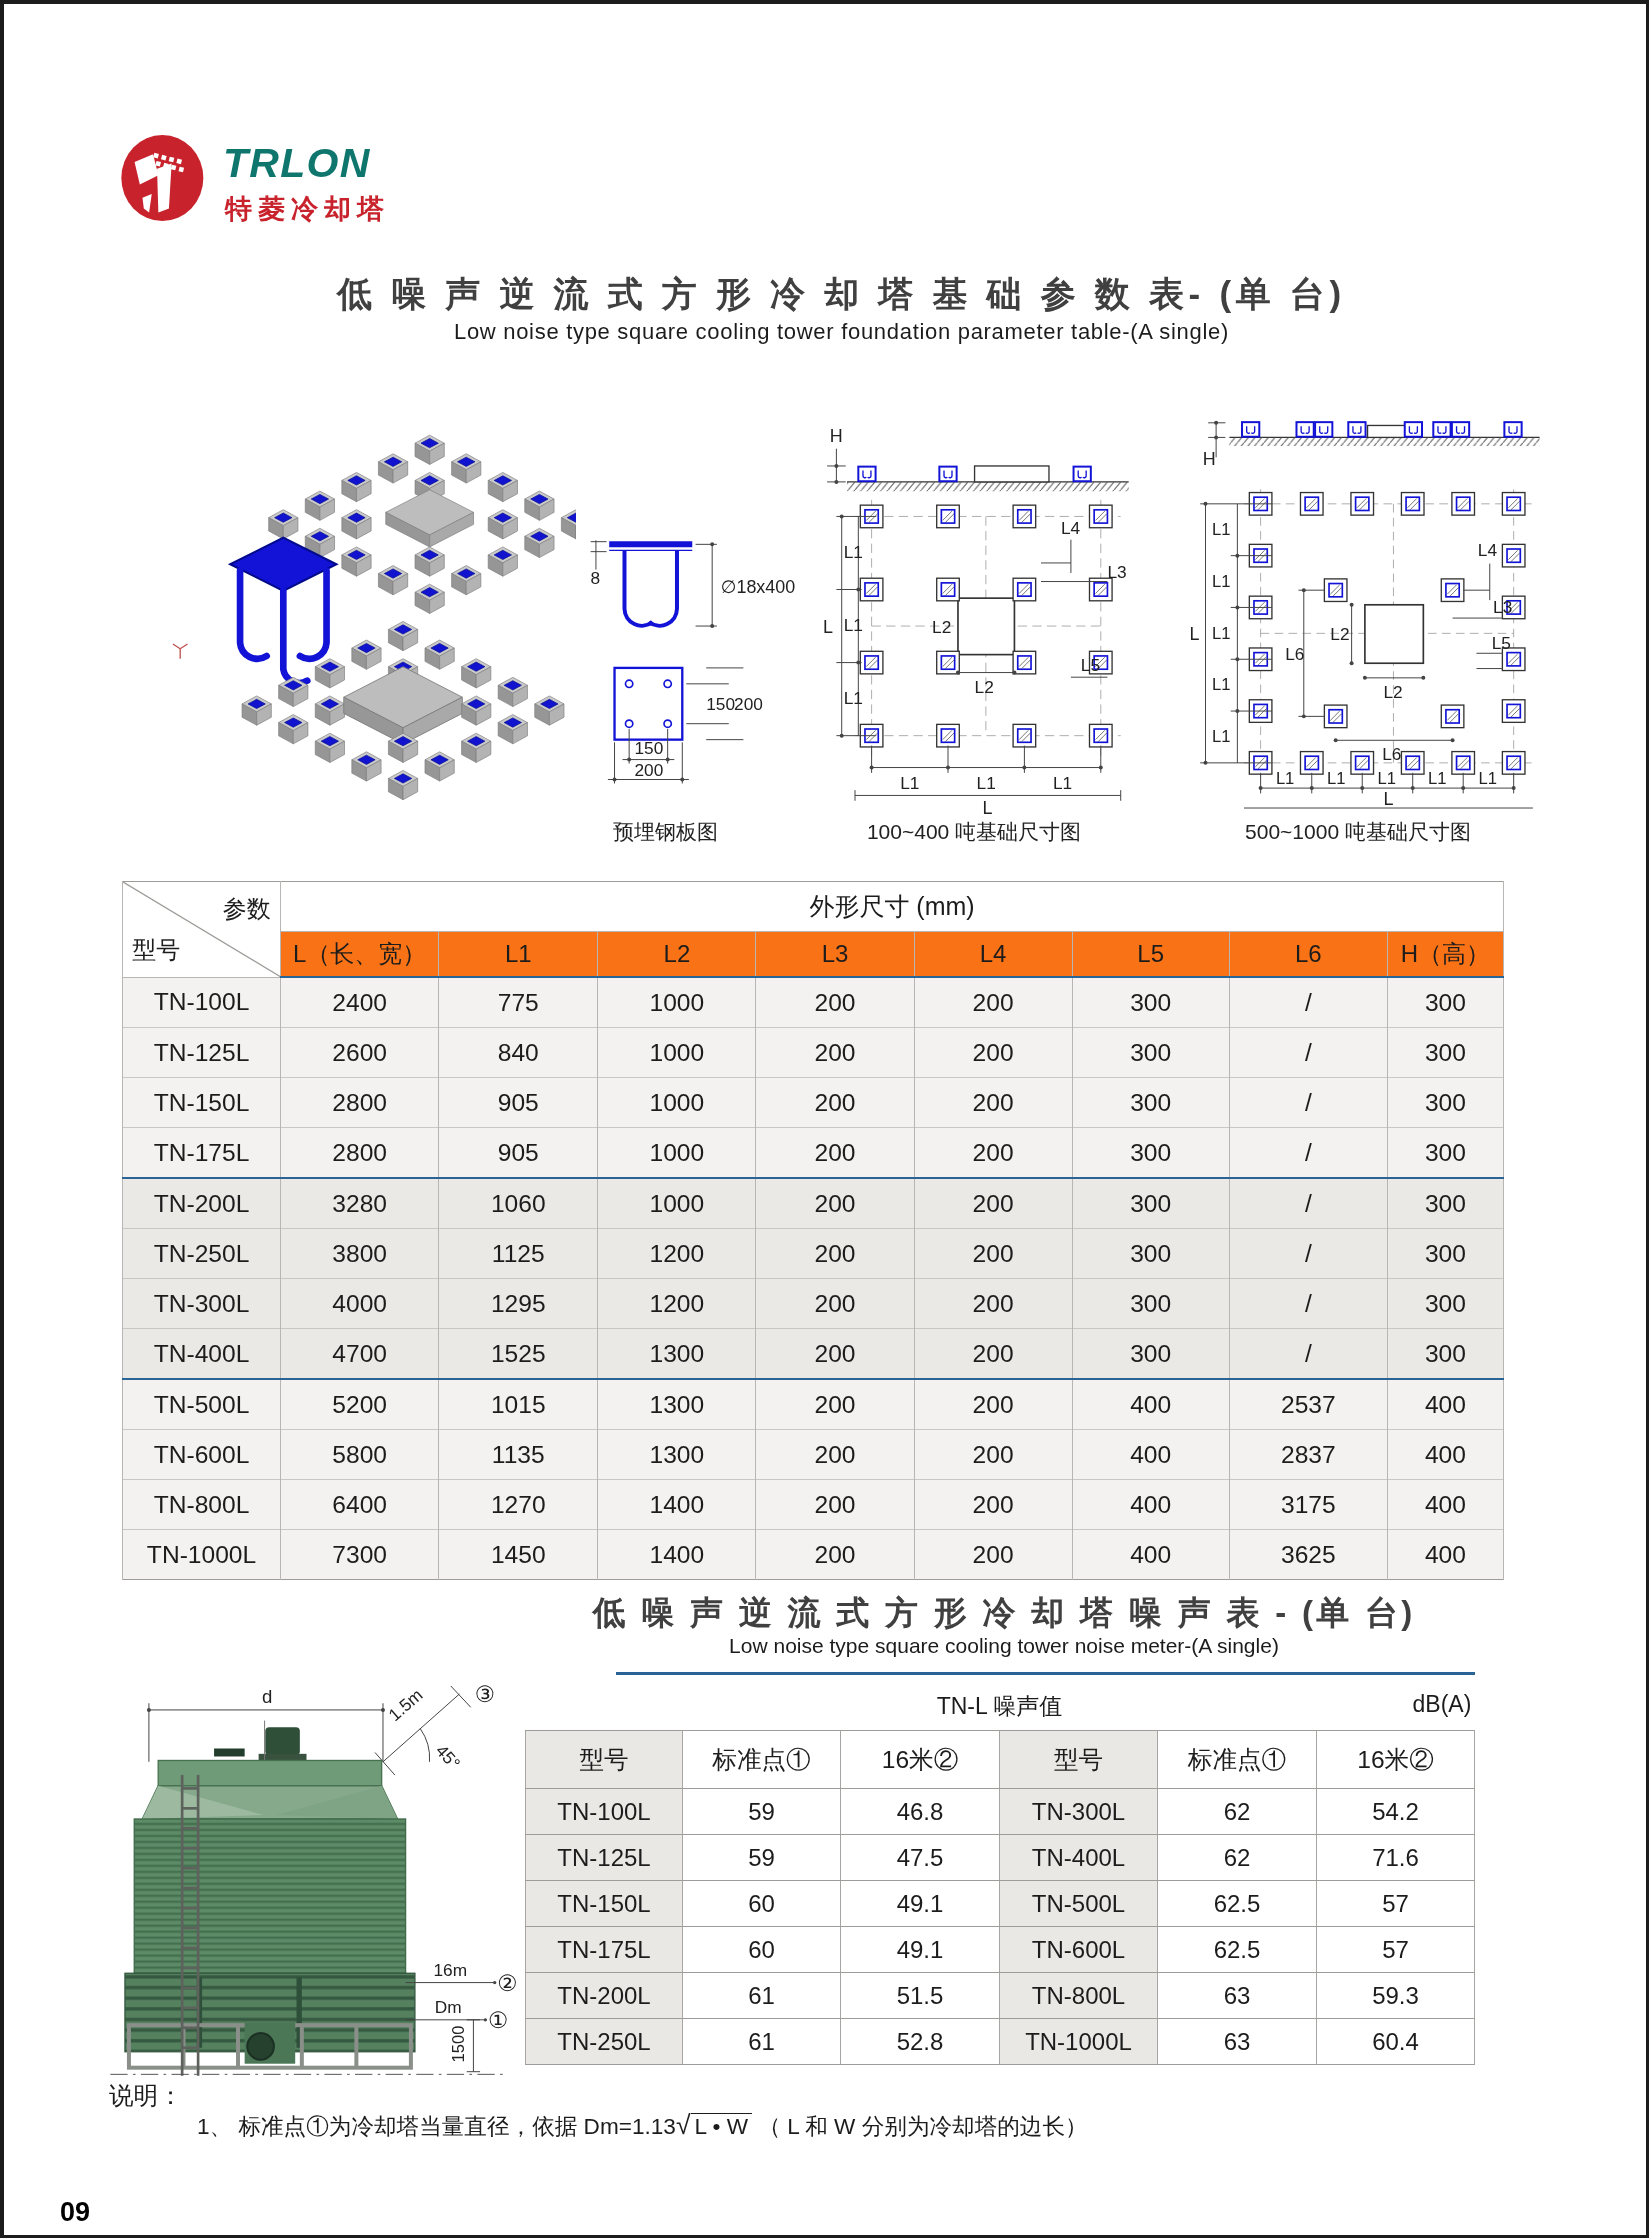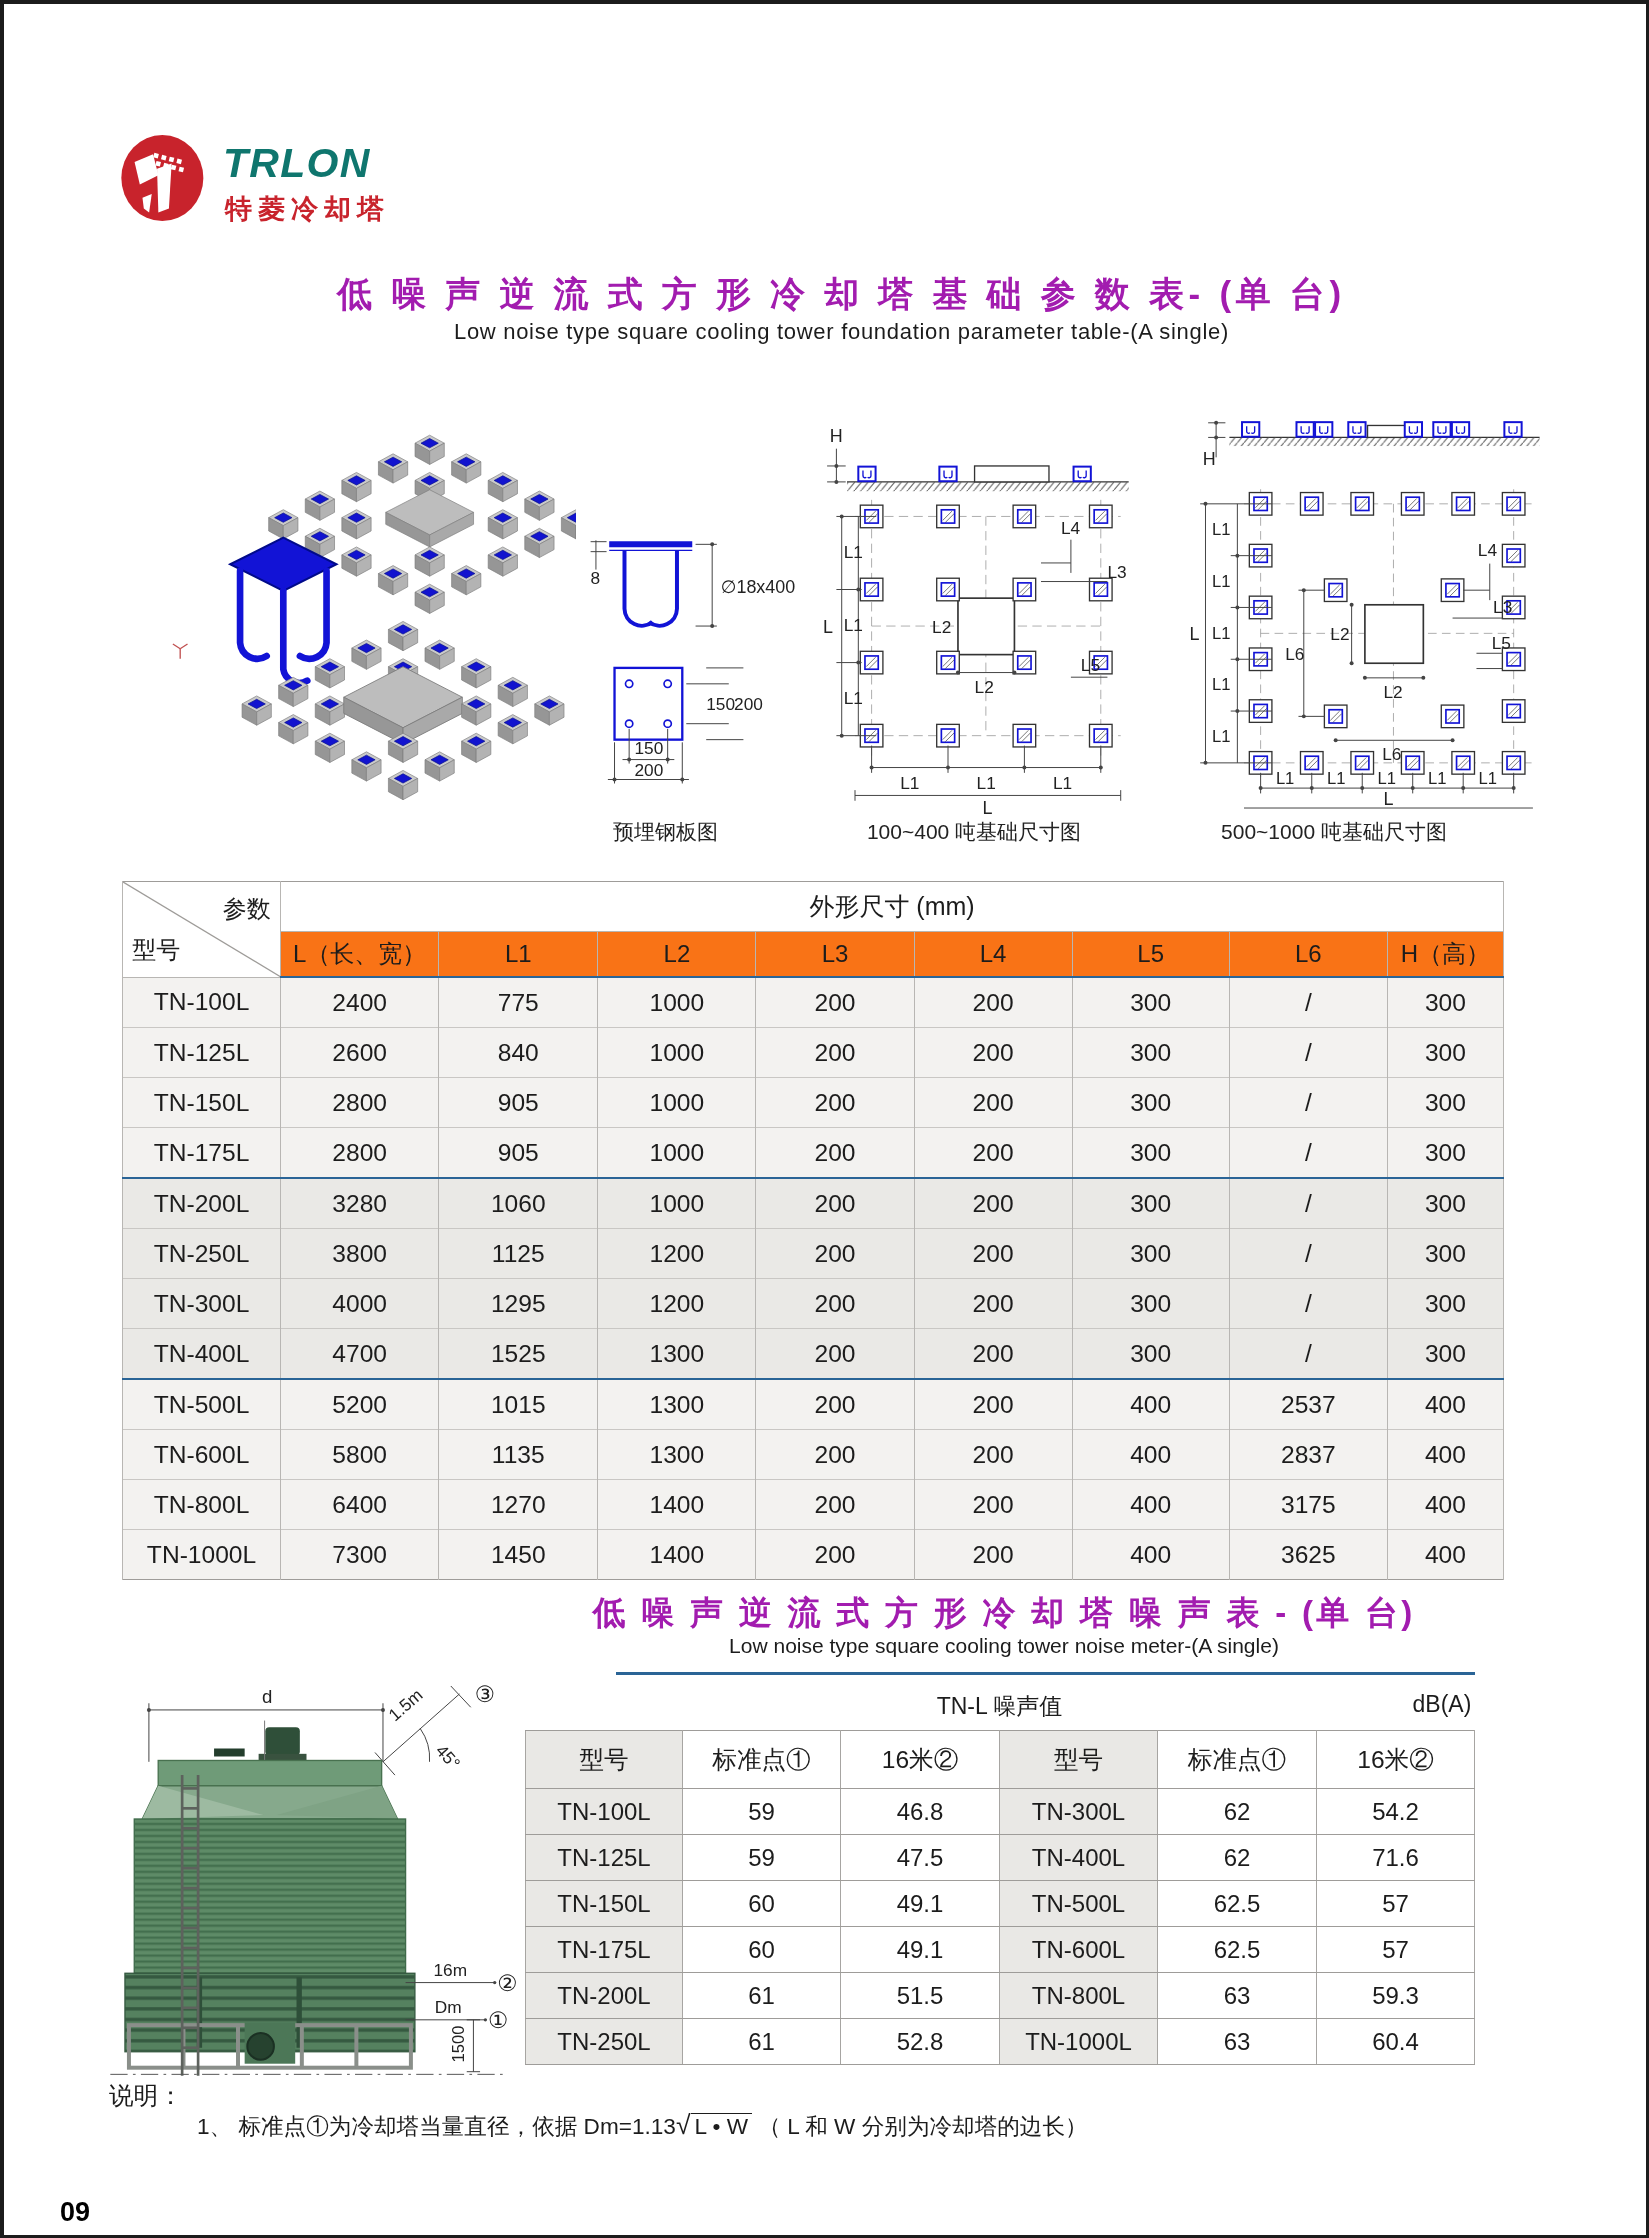--- a/index.html
+++ b/index.html
@@ -5,21 +5,21 @@
   html,body{margin:0;padding:0;background:#e8e8e8;}
   .page{position:relative;width:1650px;height:2239px;background:#fff;border:4.7px solid #1c1c1c;
         box-sizing:border-box;font-family:"Liberation Sans",sans-serif;color:#1c1c1c;overflow:hidden;}
   .abs{position:absolute;}
   
   .logo-wrap{left:116px;top:130px;width:86px;height:88px;}
   .brand{left:219px;top:136px;font-size:41px;font-weight:800;font-style:italic;color:#0f766e;letter-spacing:1.3px;}
   .brand-sub{left:221px;top:187px;font-size:27px;font-weight:700;color:#c8232c;letter-spacing:6px;}
   .series-title{left:412px;top:160px;font-size:42px;font-weight:700;color:#111;letter-spacing:1.3px;}
   
-  .sec-title{font-weight:600;color:#a21caf;text-align:center;}
+  .sec-title{font-weight:600;color:#404040;text-align:center;}
   .sec1-title{left:279px;top:267px;width:1117px;font-size:35px;letter-spacing:4.7px;}
   .sec1-sub{left:279px;top:315px;width:1117px;font-size:22px;font-weight:400;letter-spacing:0.7px;text-align:center;}
   .sec2-title{left:505px;top:1587px;width:990px;font-size:33px;letter-spacing:3.3px;}
   .sec2-sub{left:505px;top:1630px;width:990px;font-size:21px;font-weight:400;text-align:center;}
   .blue-rule{left:612px;top:1668px;width:859px;height:2.7px;background:#2a6496;}
   
   .caption{font-size:21px;color:#222;text-align:center;}
   
   table{border-collapse:collapse;table-layout:fixed;}
   .dim-table{left:118px;top:877px;width:1382px;padding-left:35px;}
@@ -475,21 +475,21 @@
         <text x="371" y="622" font-size="25" fill="#222">L1</text>
         <text x="447" y="622" font-size="25" fill="#222">L1</text>
         <text x="523" y="622" font-size="25" fill="#222">L1</text>
         <text x="380" y="654" font-size="27" fill="#222">L</text>
       </g>
     </svg>
   </div>
 
   <div class="abs caption" style="left:562px;top:814px;width:199px;">预埋钢板图</div>
   <div class="abs caption" style="left:804px;top:814px;width:332px;">100~400 吨基础尺寸图</div>
-  <div class="abs caption" style="left:1164px;top:814px;width:332px;">500~1000 吨基础尺寸图</div>
+  <div class="abs caption" style="left:1188px;top:814px;width:332px;">500~1000 吨基础尺寸图</div>
 
   <table class="abs dim-table">
     <colgroup>
       <col style="width:158px">
         <col style="width:158px">
         <col style="width:159px">
         <col style="width:158px">
       <col style="width:158px">
         <col style="width:158px">
         <col style="width:157px">

